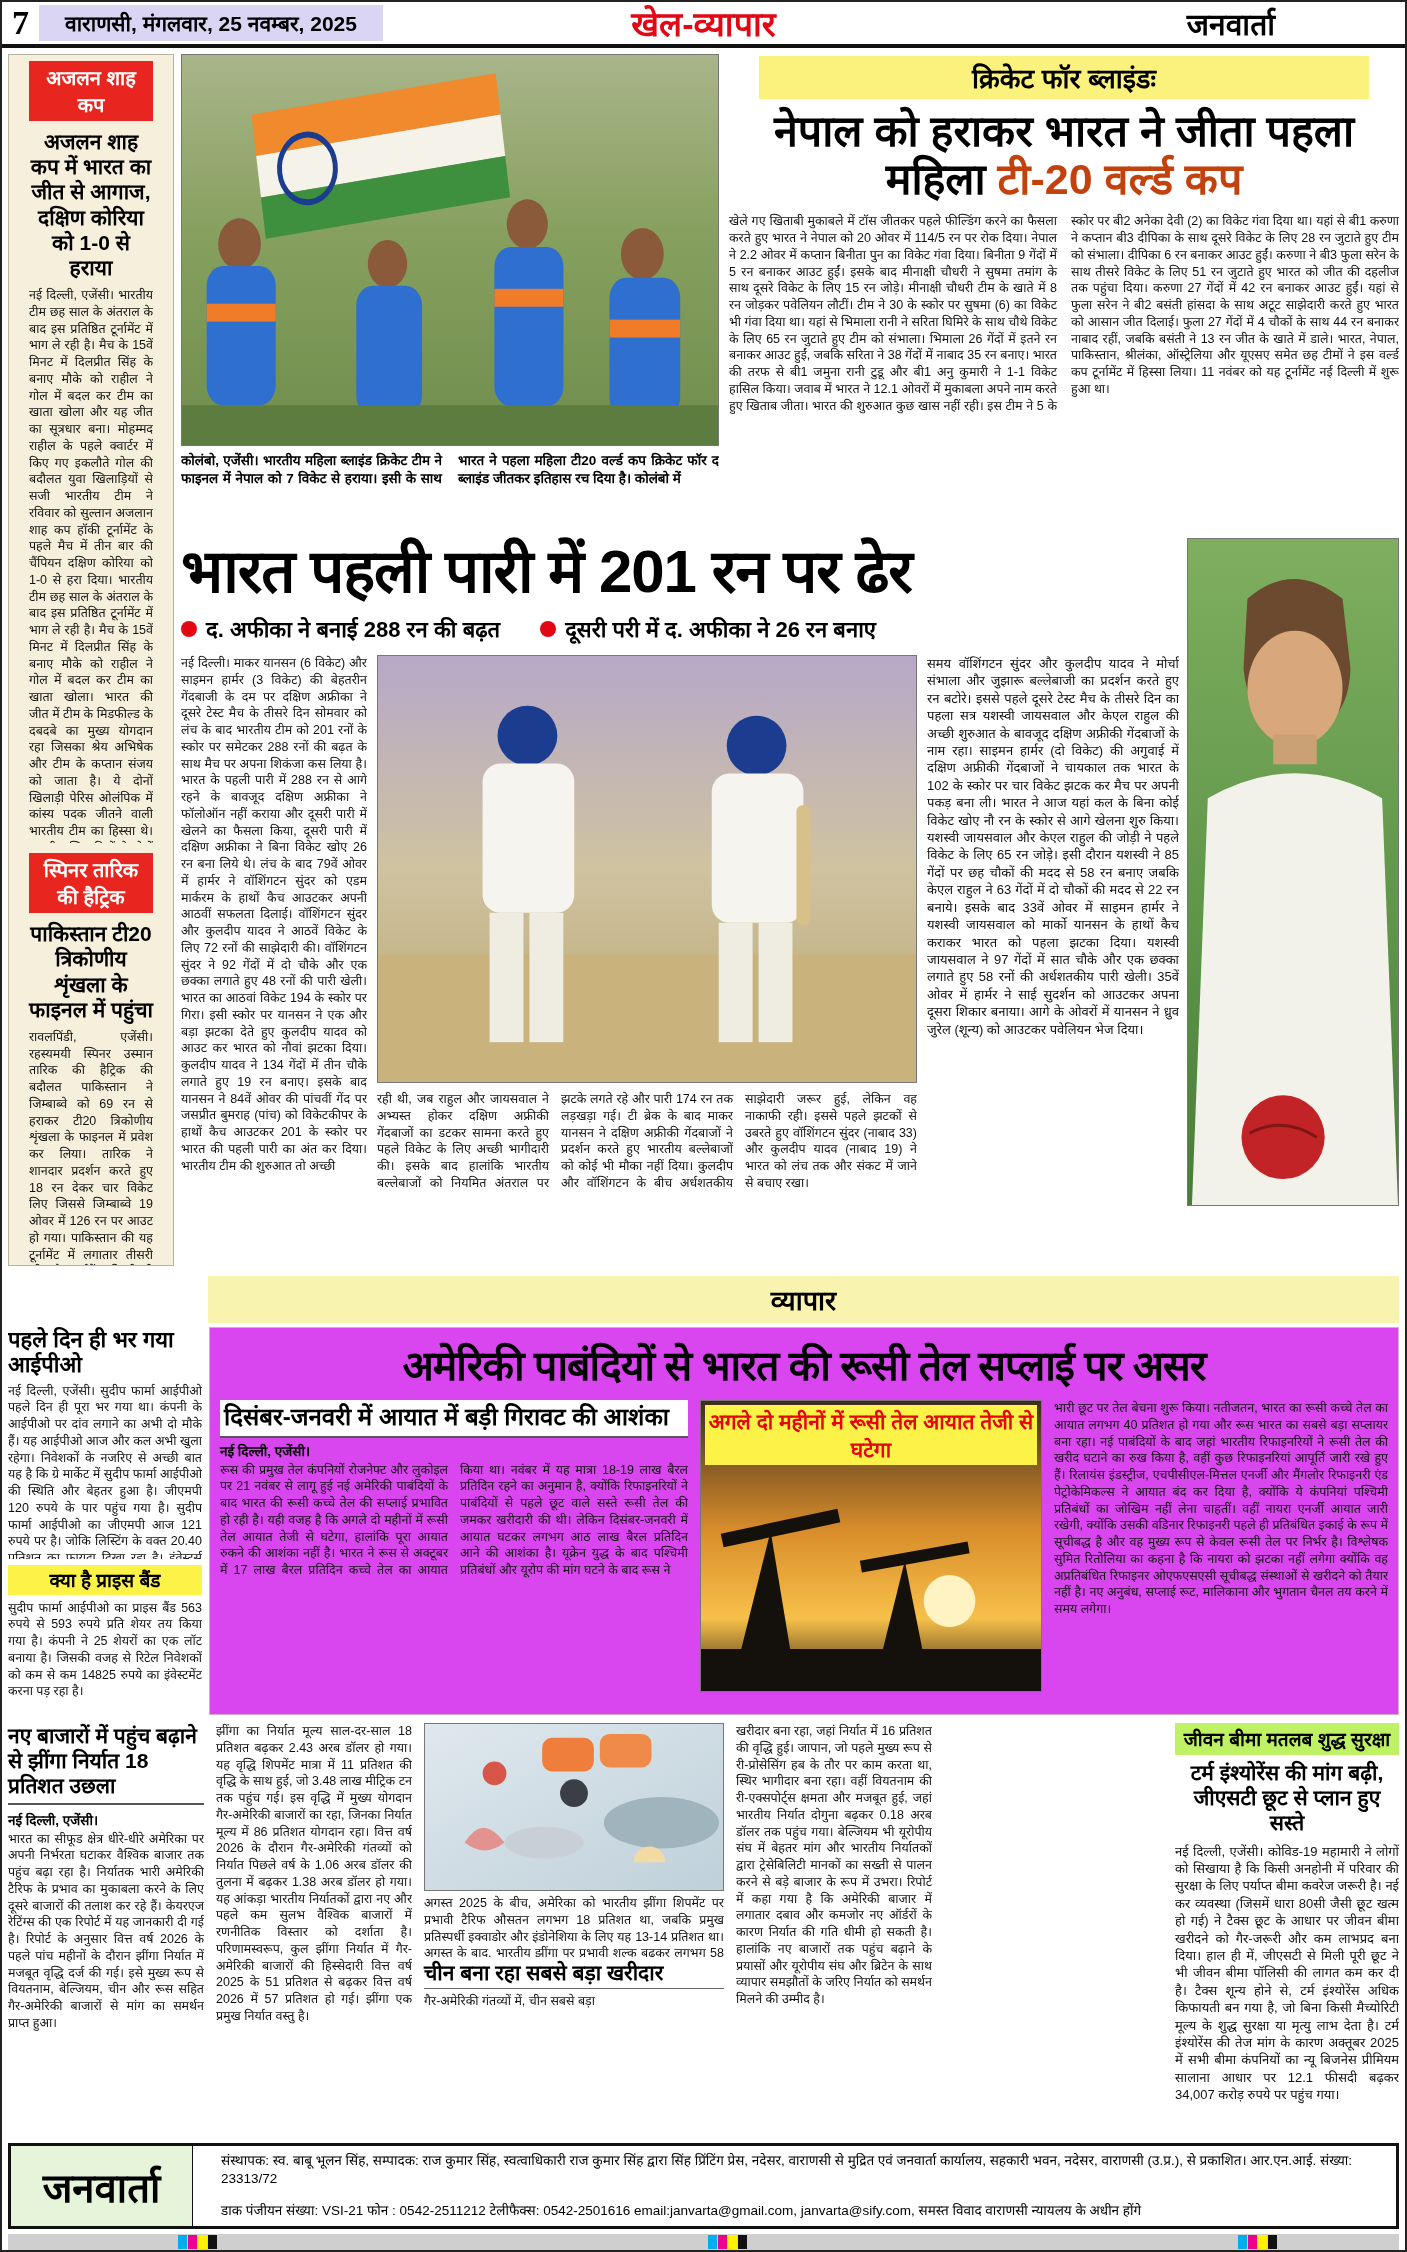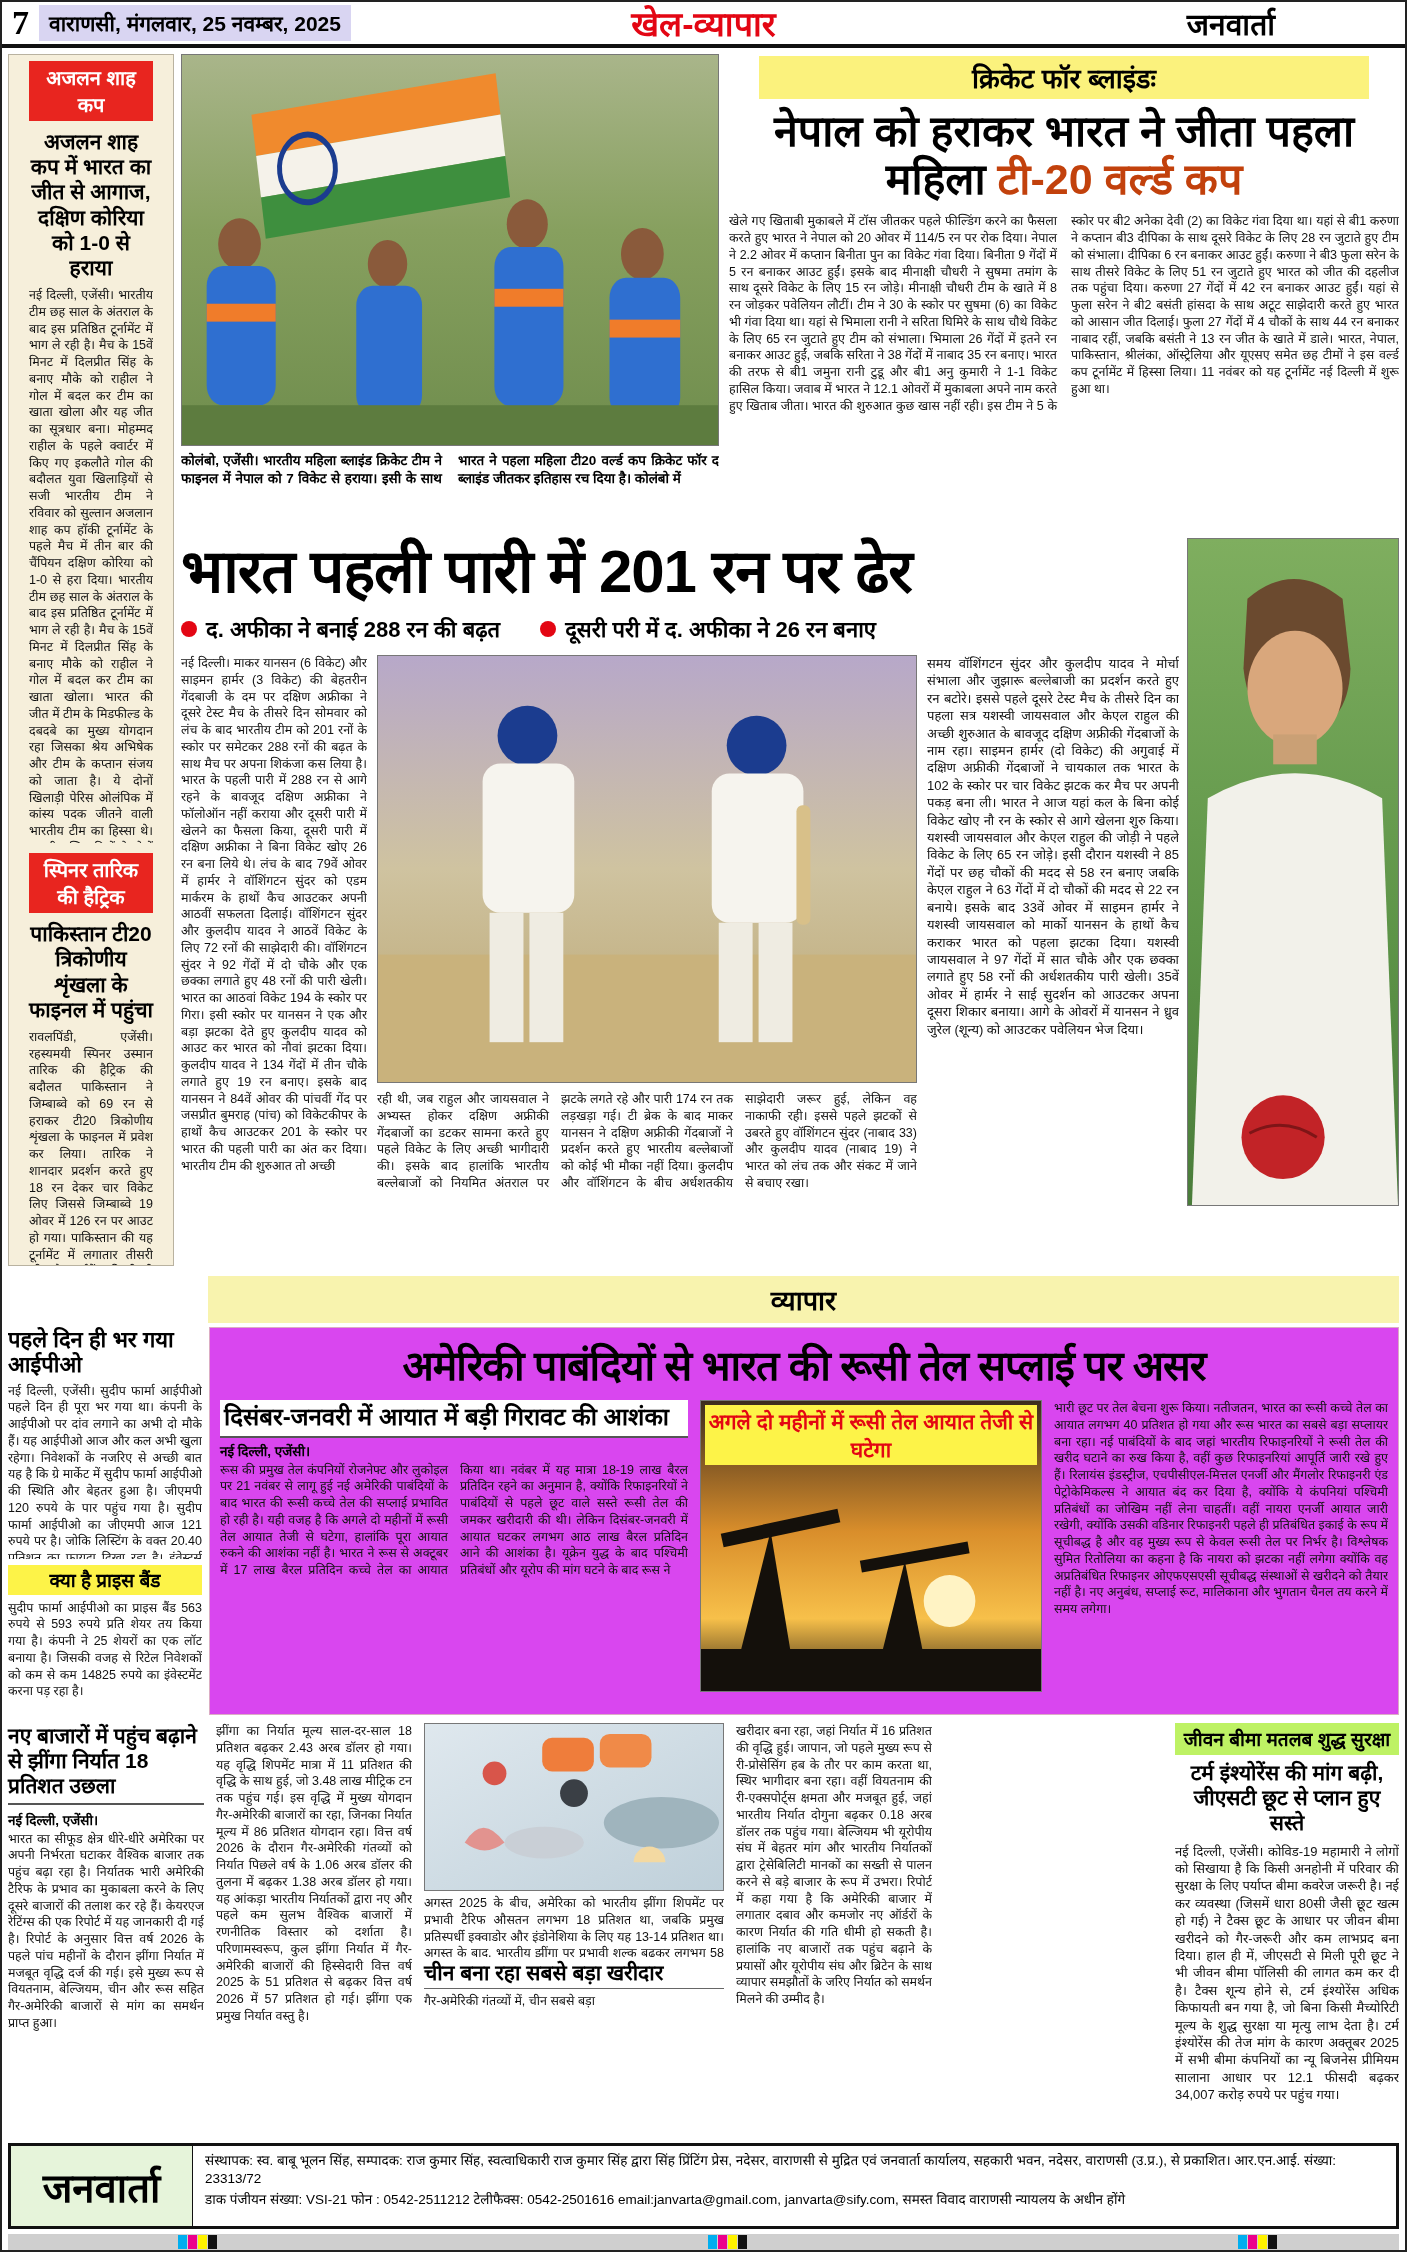--- a/index.html
+++ b/index.html
@@ -4,21 +4,21 @@
 <style>
   * { margin:0; padding:0; box-sizing:border-box; }
   body { background:#888; font-family:"Liberation Sans","DejaVu Sans",sans-serif; }
   .page { width:1407px; height:2252px; background:#fff; border:2px solid #222; margin:0 auto;
           position:relative; overflow:hidden; }
 
   
   .masthead-bar { height:46px; display:flex; align-items:center; padding:0 10px;
                   border-bottom:4px solid #111; position:relative; }
   .page-num { font-size:34px; font-weight:bold; font-family:"Liberation Serif",serif; margin-right:10px; }
-  .date-box { background:#d9d5f2; padding:4px 10px; font-size:21px; font-weight:bold; }
+  .date-box { background:#d9d5f2; padding:4px 26px; font-size:21px; font-weight:bold; }
   .section-title { position:absolute; left:0; right:0; text-align:center; color:#e30613;
                    font-size:34px; font-weight:bold; pointer-events:none; }
   .mast-right { margin-left:auto; font-size:30px; font-weight:bold; padding-right:120px; }
 
   
   .bodytxt { text-align:justify; font-size:12.5px; line-height:1.34; color:#111; overflow:hidden; }
   .redband { background:#e8251f; color:#fff; text-align:center; font-weight:bold;
              font-size:20px; padding:3px 2px; }
   .subhl { font-weight:bold; text-align:center; color:#000; }
   .photo-ph { overflow:hidden; position:relative; }
@@ -92,21 +92,21 @@
   .china-sub { font-size:21px; font-weight:bold; line-height:1.15; border-bottom:1px solid #666;
                margin:4px 0; padding-bottom:3px; }
   .ins-col { width:224px; overflow:hidden; }
   .ins-kicker { background:#bef264; font-weight:bold; font-size:19px; text-align:center; padding:3px 2px; margin-bottom:5px; }
   .ins-headline { font-size:21px; font-weight:bold; text-align:center; line-height:1.2; margin-bottom:7px; }
 
   
   .footer { border:3px solid #111; margin:6px 6px 0; display:flex; align-items:stretch; height:86px; }
   .footer-logo { width:182px; background:#e6f4da; border-right:1px solid #111; display:flex;
                  align-items:center; justify-content:center; font-size:40px; font-weight:bold; }
-  .footer-info { flex:1; padding:6px 12px; display:flex; flex-direction:column; justify-content:flex-start; gap:4px;
+  .footer-info { flex:1; padding:6px 28px; display:flex; flex-direction:column; justify-content:space-between; gap:4px;
                  font-size:13.5px; line-height:1.3; }
   .color-bar { height:16px; background:#cfcfcf; margin:5px 6px 0; position:relative; }
   .regmarks { position:absolute; top:1px; display:flex; gap:1px; }
   .regmarks i { width:9px; height:14px; display:block; }
 </style>
 </head>
 <body>
 
 <div class="page">
 

